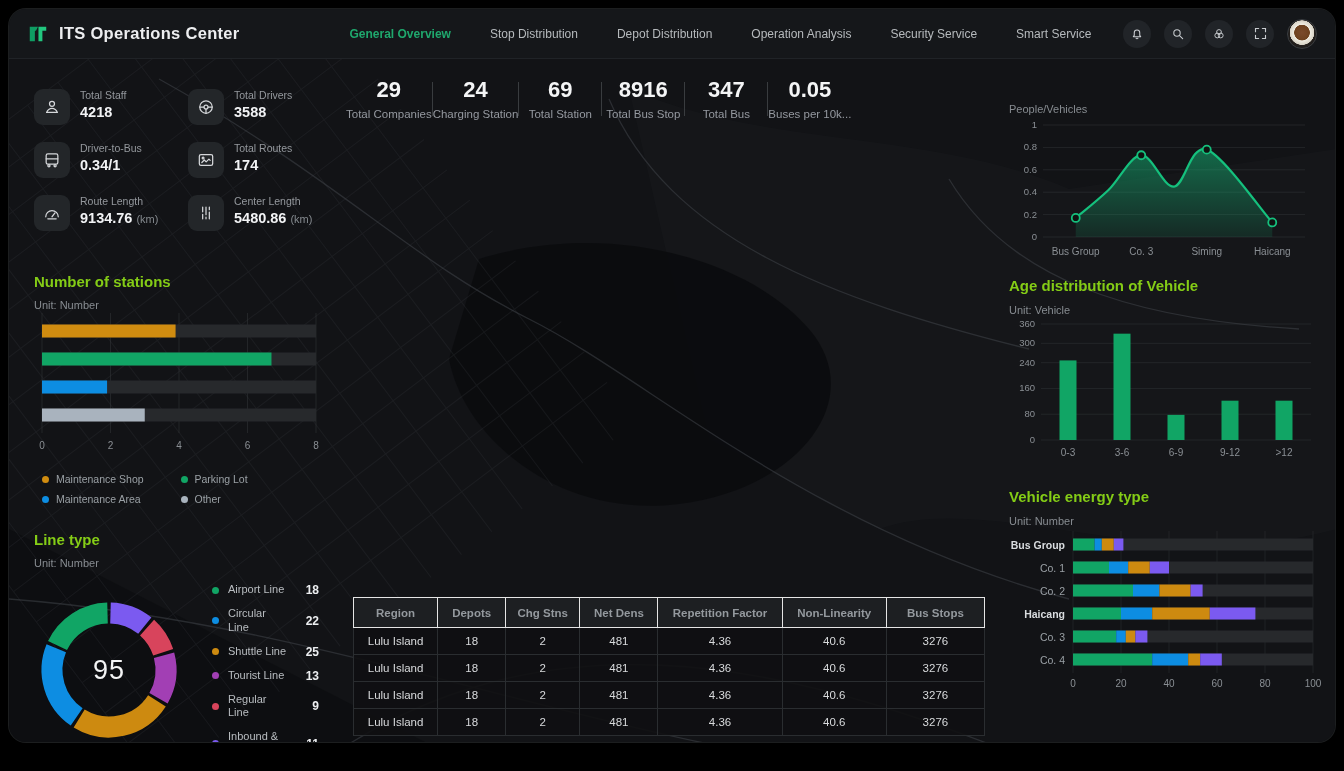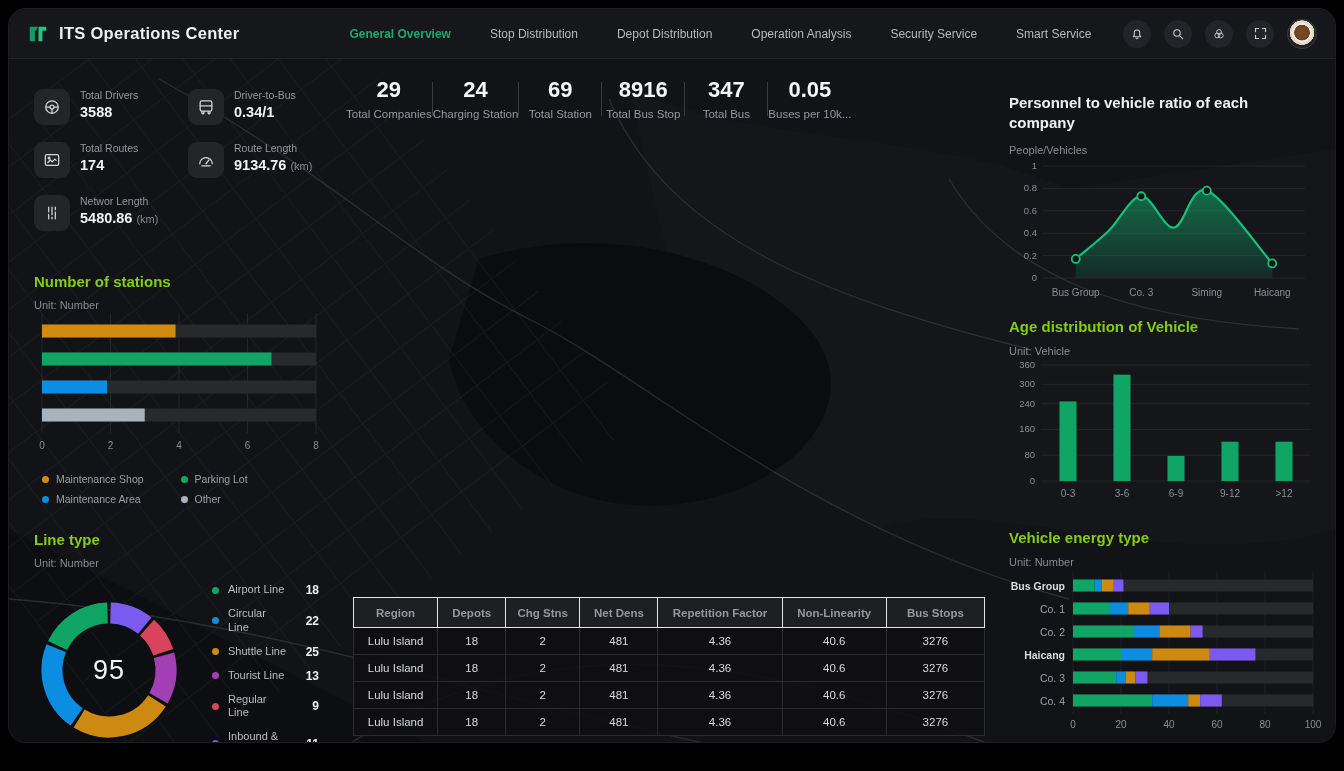--- a/index.html
+++ b/index.html
@@ -168,20 +168,32 @@
           <path d="M940 120 C1000 220 1120 260 1290 270"></path>
         </g>
       </svg>
     </div>
 
     <div class="col-left">
       <div class="stats-grid" id="statsGrid">
           <div class="stat">
             <div class="stat-icon">
               <svg width="20" height="20" viewBox="0 0 24 24" fill="none" stroke="#d5d7da" stroke-width="1.5" stroke-linecap="round" stroke-linejoin="round">
+                <circle cx="12" cy="8.2" r="3"></circle>
+                <path d="M5.5 18.5c1.4-3.4 3.8-5 6.5-5s5.1 1.6 6.5 5z"></path>
+              </svg>
+            </div>
+            <div>
+              <div class="stat-label">Total Staff</div>
+              <div class="stat-value">4218</div>
+            </div>
+          </div>
+          <div class="stat">
+            <div class="stat-icon">
+              <svg width="20" height="20" viewBox="0 0 24 24" fill="none" stroke="#d5d7da" stroke-width="1.5" stroke-linecap="round" stroke-linejoin="round">
                 <circle cx="12" cy="12" r="7.5"></circle>
                 <circle cx="12" cy="12" r="2.4"></circle>
                 <path d="M4.6 12h4.9M14.5 12h4.9M12 14.4V19.5"></path>
               </svg>
             </div>
             <div>
               <div class="stat-label">Total Drivers</div>
               <div class="stat-value">3588</div>
             </div>
           </div>
@@ -225,21 +237,21 @@
               <div class="stat-value">9134.76<span class="stat-unit">(km)</span></div>
             </div>
           </div>
           <div class="stat">
             <div class="stat-icon">
               <svg width="20" height="20" viewBox="0 0 24 24" fill="none" stroke="#d5d7da" stroke-width="1.5" stroke-linecap="round" stroke-linejoin="round">
                 <path d="M8 5v5.5M8 13.5V19M12 5v9M12 17v2M16 5v3M16 11v8"></path>
               </svg>
             </div>
             <div>
-              <div class="stat-label">Networ Length</div>
+              <div class="stat-label">Center Length</div>
               <div class="stat-value">5480.86<span class="stat-unit">(km)</span></div>
             </div>
           </div>
         </div>
 
       <div class="sec-title mt-station">Number of stations</div>
       <div class="sec-unit">Unit: Number</div>
       <div id="stationsChart"><svg width="285" height="152">
             <g>
               <line x1="8" y1="2" x2="8" y2="122" stroke="#3a3d40" stroke-width="0.8" opacity="0.55"></line>
@@ -412,21 +424,20 @@
               <td>4.36</td>
               <td>40.6</td>
               <td>3276</td>
             </tr>
           </tbody>
         </table>
     </div>
     <div class="scroll-strip"></div>
 
     <div class="col-right">
-      <div class="r-title">Personnel to vehicle ratio of each company</div>
       <div class="r-unit">People/Vehicles</div>
       <div id="personnelChart"><svg width="312" height="148">
             <defs>
               <linearGradient id="gArea" x1="0" y1="0" x2="0" y2="1">
                 <stop offset="0%" stop-color="#15c07d" stop-opacity="0.5"></stop>
                 <stop offset="100%" stop-color="#15c07d" stop-opacity="0.12"></stop>
               </linearGradient>
             </defs>
             <g>
               <line x1="34" y1="122" x2="296" y2="122" stroke="#3a3d40" stroke-width="0.7" opacity="0.6"></line>

